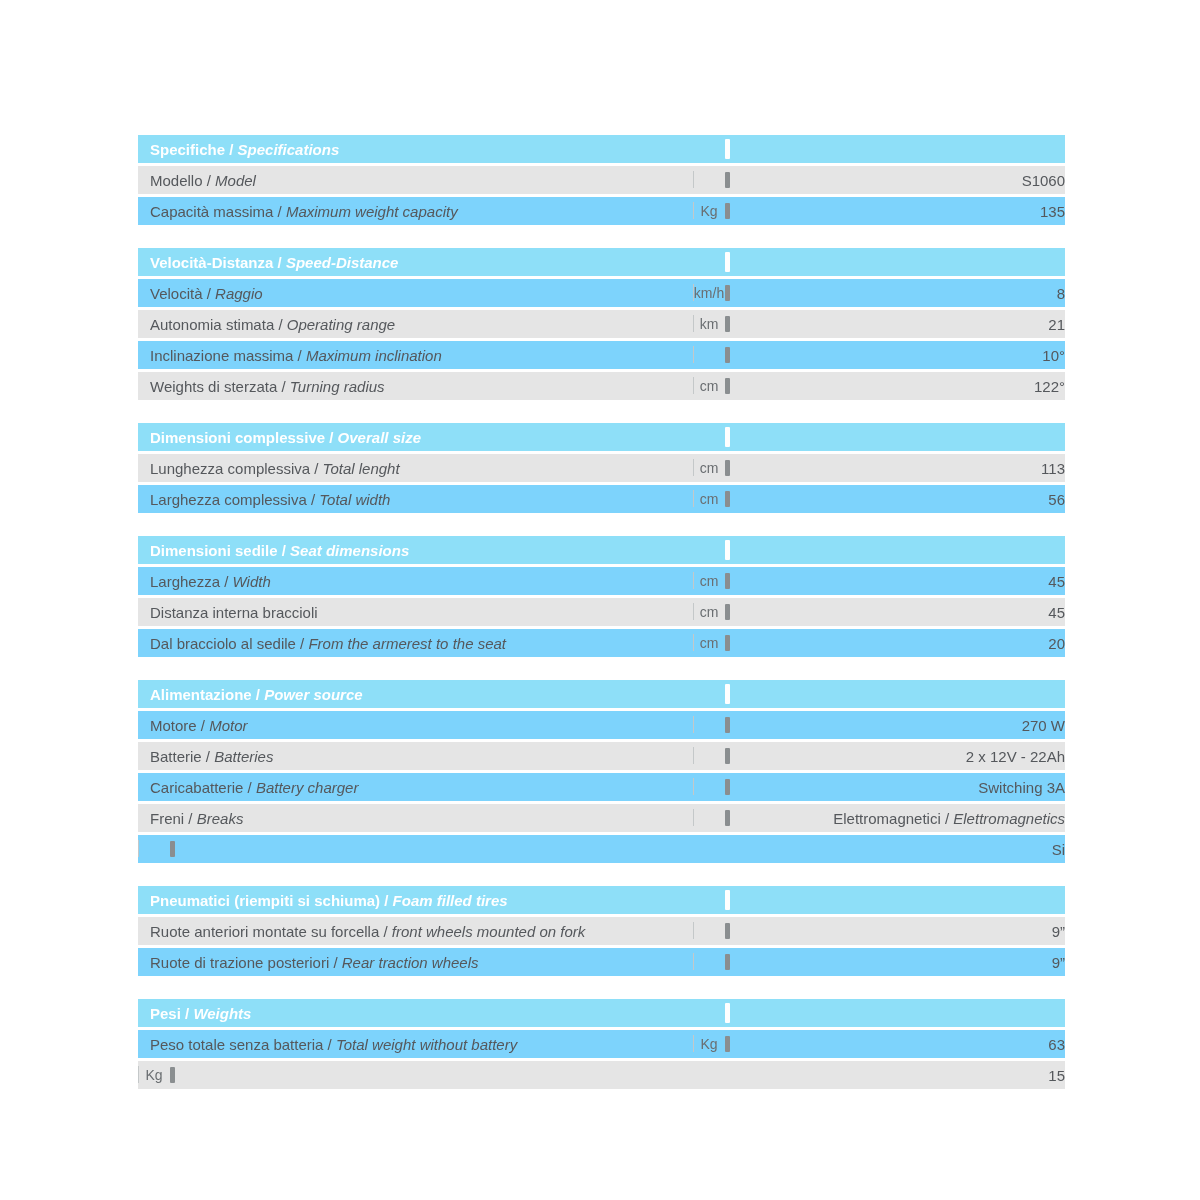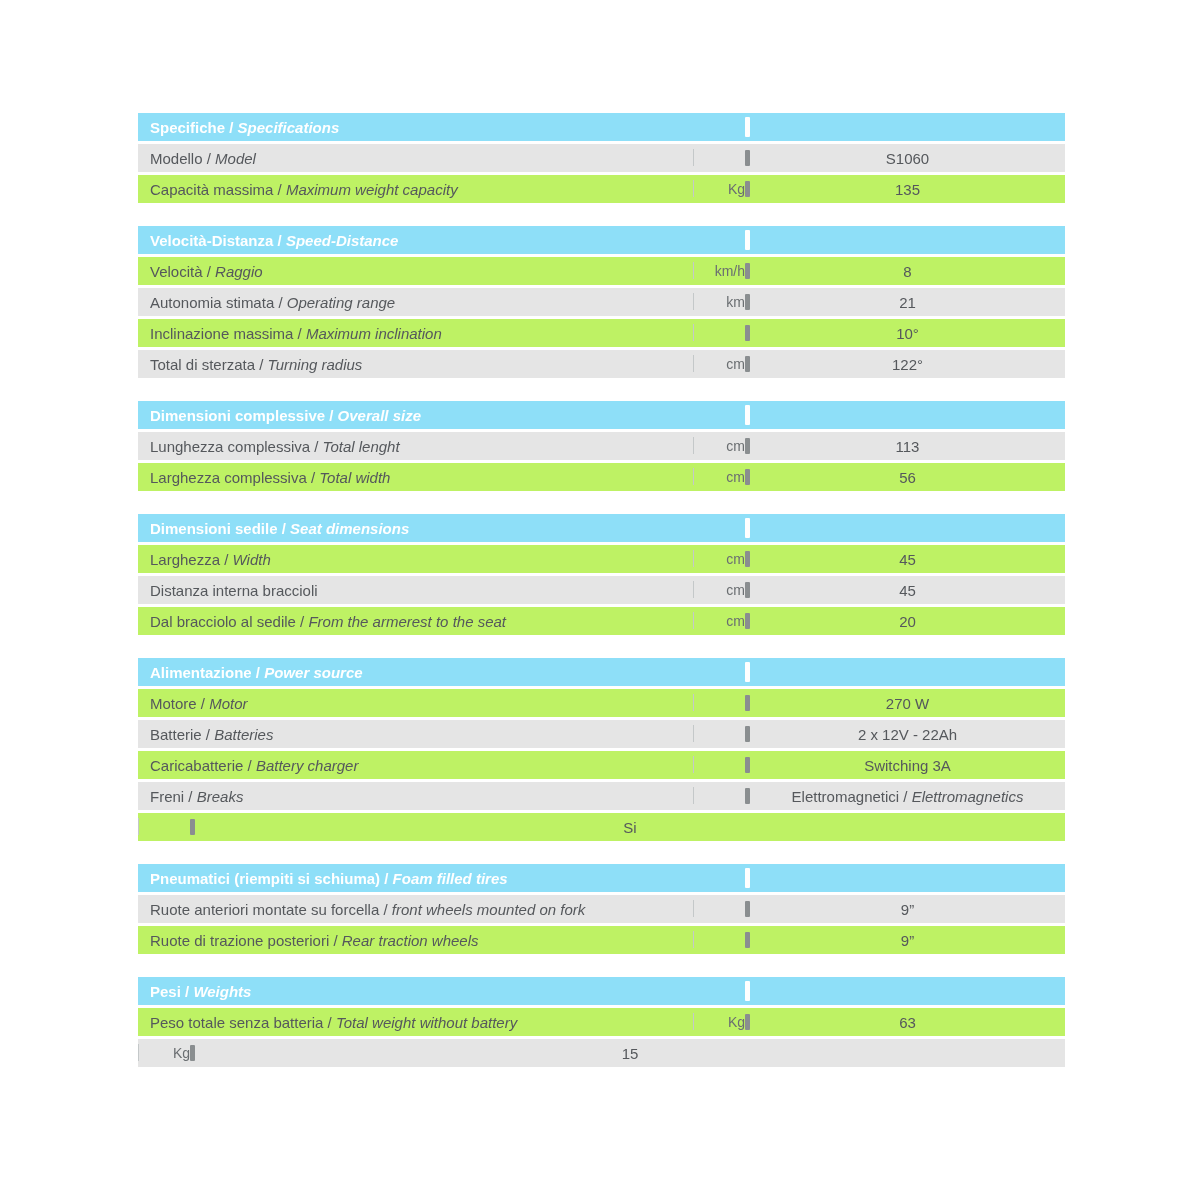--- a/index.html
+++ b/index.html
@@ -1,30 +1,30 @@
 <!DOCTYPE html>
 <html><head>
 <meta charset="utf-8">
 <style>
   html,body{margin:0;padding:0;background:#ffffff;}
   body{width:1200px;height:1200px;position:relative;font-family:"Liberation Sans",sans-serif;}
   .spec-table{position:absolute;left:138px;top:113px;width:927px;}
   .section{margin-bottom:23px;}
   .sec-header{height:28px;background:#8EDFF8;display:flex;align-items:center;margin-bottom:3px;
-    color:#ffffff;font-weight:bold;font-size:15px;}
+    color:#ffffff;font-weight:bold;font-size:15px;margin-top:22px;}
   .row{height:28px;display:flex;align-items:center;margin-bottom:3px;font-size:15px;color:#55585c;}
   .row.light{background:#e5e5e5;}
-  .row.dark{background:#bef264;}
+  .row.dark{background:#7dd3fc;}
   .c-label{width:555px;padding-left:12px;box-sizing:border-box;white-space:nowrap;overflow:hidden;}
-  .c-unit{width:52px;height:100%;display:flex;align-items:center;justify-content:flex-end;
+  .c-unit{width:32px;height:100%;display:flex;align-items:center;justify-content:center;
     font-size:14px;color:#6a6e71;position:relative;}
   .u-div{position:absolute;left:0;top:5px;width:1px;height:17px;background:#c4c8c9;}
   .c-tick{width:5px;height:16px;background:#8a8e90;border-radius:1px;flex:0 0 auto;}
   .sec-header .c-tick{background:#ffffff;height:20px;}
-  .c-value{flex:1;text-align:center;white-space:nowrap;}
+  .c-value{flex:1;text-align:right;white-space:nowrap;}
   .en{font-style:italic;}
 </style>
 </head>
 <body>
 
 <div class="spec-table">
 
   <div class="section">
     <div class="sec-header">
       <div class="c-label"><span>Specifiche</span><span> / </span><span class="en">Specifications</span></div>
@@ -80,21 +80,21 @@
     <div class="row dark">
       <div class="c-label"><span>Inclinazione massima</span><span> / </span><span class="en">Maximum inclination</span></div>
       <div class="c-unit">
           <span class="u-div"></span>
           <span></span>
         </div>
       <span class="c-tick"></span>
       <div class="c-value"><span>10°</span></div>
     </div>
     <div class="row light">
-      <div class="c-label"><span>Total di sterzata</span><span> / </span><span class="en">Turning radius</span></div>
+      <div class="c-label"><span>Weights di sterzata</span><span> / </span><span class="en">Turning radius</span></div>
       <div class="c-unit">
           <span class="u-div"></span>
           <span>cm</span>
         </div>
       <span class="c-tick"></span>
       <div class="c-value"><span>122°</span></div>
     </div>
   </div>
 
   <div class="section">

